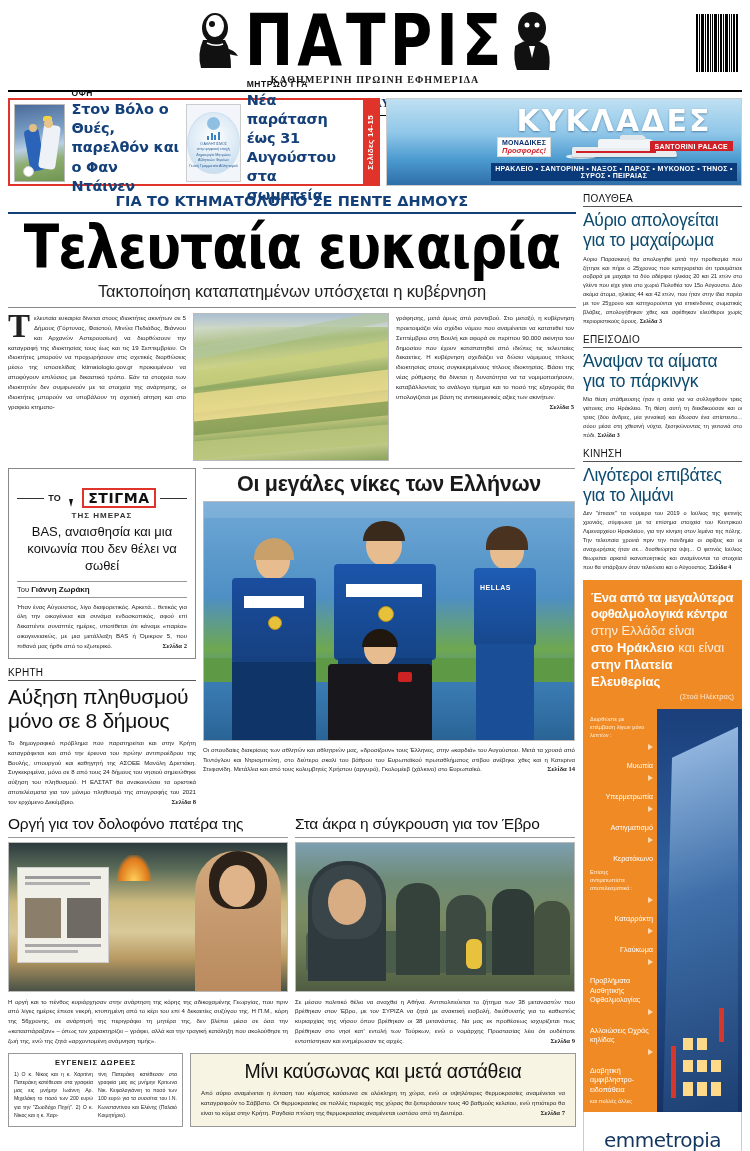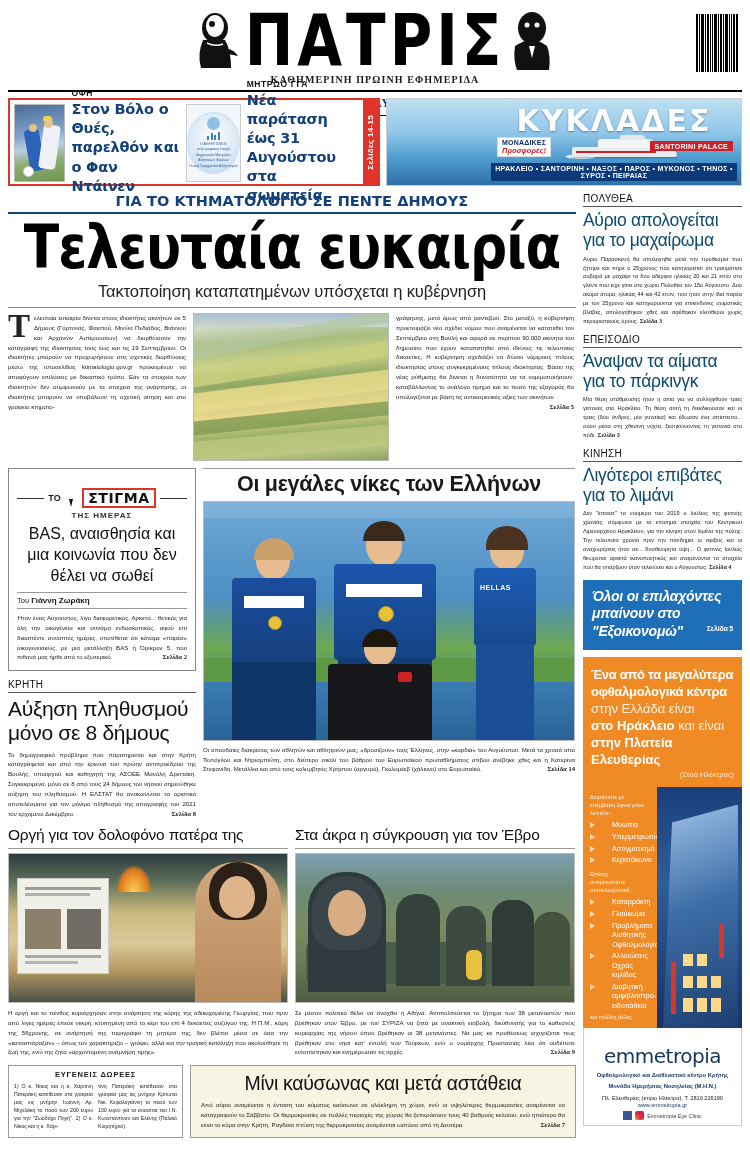--- a/index.html
+++ b/index.html
@@ -127,21 +127,21 @@
   .stigma-top { display:flex; align-items:center; justify-content:center; gap:4px;margin-top:12px; }
   .stigma-top .dash { flex:1; border-top:1px solid #333; }
   .stigma-to { font-size:9px; font-weight:bold; letter-spacing:.3px; }
   .pin { width:13px;height:17px; position:relative; }
   .pin .b { width:13px;height:13px;border-radius:50% 50% 50% 50%; background:#111; }
   .pin .t { position:absolute;left:4px;top:9px;width:0;height:0;border-left:2.5px solid transparent;border-right:2.5px solid transparent;border-top:8px solid #111;}
   .pin .h { position:absolute;left:4.5px;top:3.5px;width:4px;height:4px;border-radius:50%;background:#fff;}
   .stigma-word { border:2px solid #e0342a; color:#111; font-family:"DejaVu Sans",sans-serif; font-weight:bold;
      font-size:14px; letter-spacing:.6px; padding:0 4px; line-height:1.15; }
   .stigma-day { text-align:center; font-size:8px; font-weight:bold; letter-spacing:1px; margin-top:3px; color:#333;}
-  .stigma-head { text-align:center; font-size:16px; line-height:1.3; margin-top:4px; color:#111; }
+  .stigma-head { text-align:center; font-size:13px; line-height:1.3; margin-top:4px; color:#111; }
   .stigma-rule { border-top:1px solid #999; margin:6px 0 3px; }
   .stigma-author { font-size:7.5px; } .stigma-author b { font-size:8px; }
   .stigma-rule2 { border-top:1px solid #999; margin:3px 0 4px; }
   .stigma-body { font-size:6.1px; line-height:1.6; text-align:justify; color:#222; }
 
   
   .kriti { width: 188px; margin-top: 8px; }
   .sec-kicker { font-size:10px; font-weight:normal; letter-spacing:.3px; color:#111; }
   .sec-rule { border-top:1px solid #555; margin: 2px 0 4px; }
   .kriti-head { font-size: 21px; line-height:1.13; color:#111; letter-spacing:-.3px; }
@@ -208,21 +208,21 @@
   .blue-promo .l { font-size:14px; font-style:italic; font-weight:bold; line-height:1.28; letter-spacing:-.2px;}
   .blue-promo .pg { font-size:7px; font-weight:bold; font-style:normal; float:right; margin-top:2px;}
   .orange-ad { background:#f08a24; color:#fff; padding:10px 8px 8px; }
   .oa-l1 { font-size:13px; font-weight:bold; line-height:1.3; letter-spacing:-.3px;}
   .oa-l2 { font-size:13px; font-weight:normal; color:#fdeede; line-height:1.3;}
   .oa-l2 b { color:#fff; font-weight:bold;}
   .oa-small { font-size:7.5px; text-align:right; color:#fde5cd; margin-top:1px;}
   .eye-body { background:#f08a24; display:flex; position:relative; min-height:185px; overflow:hidden;}
   .eye-list { width: 74px; padding:6px 4px 4px 7px; }
   .eye-note { font-size:5.6px; color:#fff2e0; line-height:1.45; margin-bottom:3px;}
-  .eye-li { font-size:7.2px; color:#fff; line-height:1.3; margin-bottom:2.5px; display:flex; gap:17px; align-items:flex-start;}
+  .eye-li { font-size:7.2px; color:#fff; line-height:1.3; margin-bottom:2.5px; display:flex; gap:11px; align-items:flex-end;flex-direction:column;}
   .eye-li .tri { width:0;height:0;border-top:3px solid transparent;border-bottom:3px solid transparent;border-left:5px solid #ffd9ab; margin-top:2px; flex:0 0 auto;}
   .eye-img { flex:1; position:relative; background:linear-gradient(180deg,#1a3f7a 0%, #2f5e9c 40%, #143266 100%); }
   .eye-img .bld { position:absolute; left:6px; bottom:0; right:4px; top:18px; background:linear-gradient(160deg,#9fc2e8,#3e6ea8 45%,#1d3f72); clip-path: polygon(12% 8%, 100% 0%, 100% 100%, 0% 100%);}
   .eye-img .win { position:absolute; background:#ffd98a; }
   .eye-img .redp { position:absolute; background:#d6372c; }
   .emme { border:1px solid #ccc; border-top:none; padding:16px 4px 5px; text-align:center; background:#fff;}
   .emme-logo { font-family:"DejaVu Sans",sans-serif; font-size:20px; color:#13355e; letter-spacing:-.5px; }
   .emme-l1 { font-size:5.8px; font-weight:bold; color:#13355e; margin-top:3px; line-height:1.5;}
   .emme-l2 { font-size:5.6px; color:#222; margin-top:3px; line-height:1.5;}
   .emme-url { font-size:5.6px; color:#13355e;}
@@ -562,28 +562,20 @@
       <div class="side-item">
         <div class="side-kicker">ΚΙΝΗΣΗ</div>
         <div class="side-rule"></div>
         <div class="side-head">Λιγότεροι επιβάτες για το λιμάνι</div>
         <div class="side-body">
           <span>Δεν "έπιασε" τα νούμερα του 2019 ο Ιούλιος της φετινής χρονιάς, σύμφωνα με τα επίσημα στοιχεία του Κεντρικού Λιμεναρχείου Ηρακλείου, για την κίνηση στον λιμένα της πόλης. Την τελευταία χρονιά πριν την πανδημία οι αφίξεις και οι αναχωρήσεις ήταν σε... δυσθεώρητα ύψη... Ο φετινός Ιούλιος θεωρείται αρκετά ικανοποιητικός και αναμένονται τα στοιχεία που θα υπάρξουν όταν τελειώσει και ο Αύγουστος.</span>
           <span class="side-ref">Σελίδα 4</span>
         </div>
       </div>
 
-      <div class="blue-promo">
-        <div class="l">Όλοι οι επιλαχόντες</div>
-        <div class="l">μπαίνουν στο</div>
-        <div class="l">
-          <span class="pg">Σελίδα 5</span>
-          <span>"Εξοικονομώ"</span>
-        </div>
-      </div>
 
       <div>
         <div class="orange-ad">
           <div class="oa-l1">Ένα από τα μεγαλύτερα</div>
           <div class="oa-l1">οφθαλμολογικά κέντρα</div>
           <div class="oa-l2">στην Ελλάδα είναι</div>
           <div class="oa-l2">
             <b>στο Ηράκλειο</b>
             <span>και είναι</span>
           </div>

